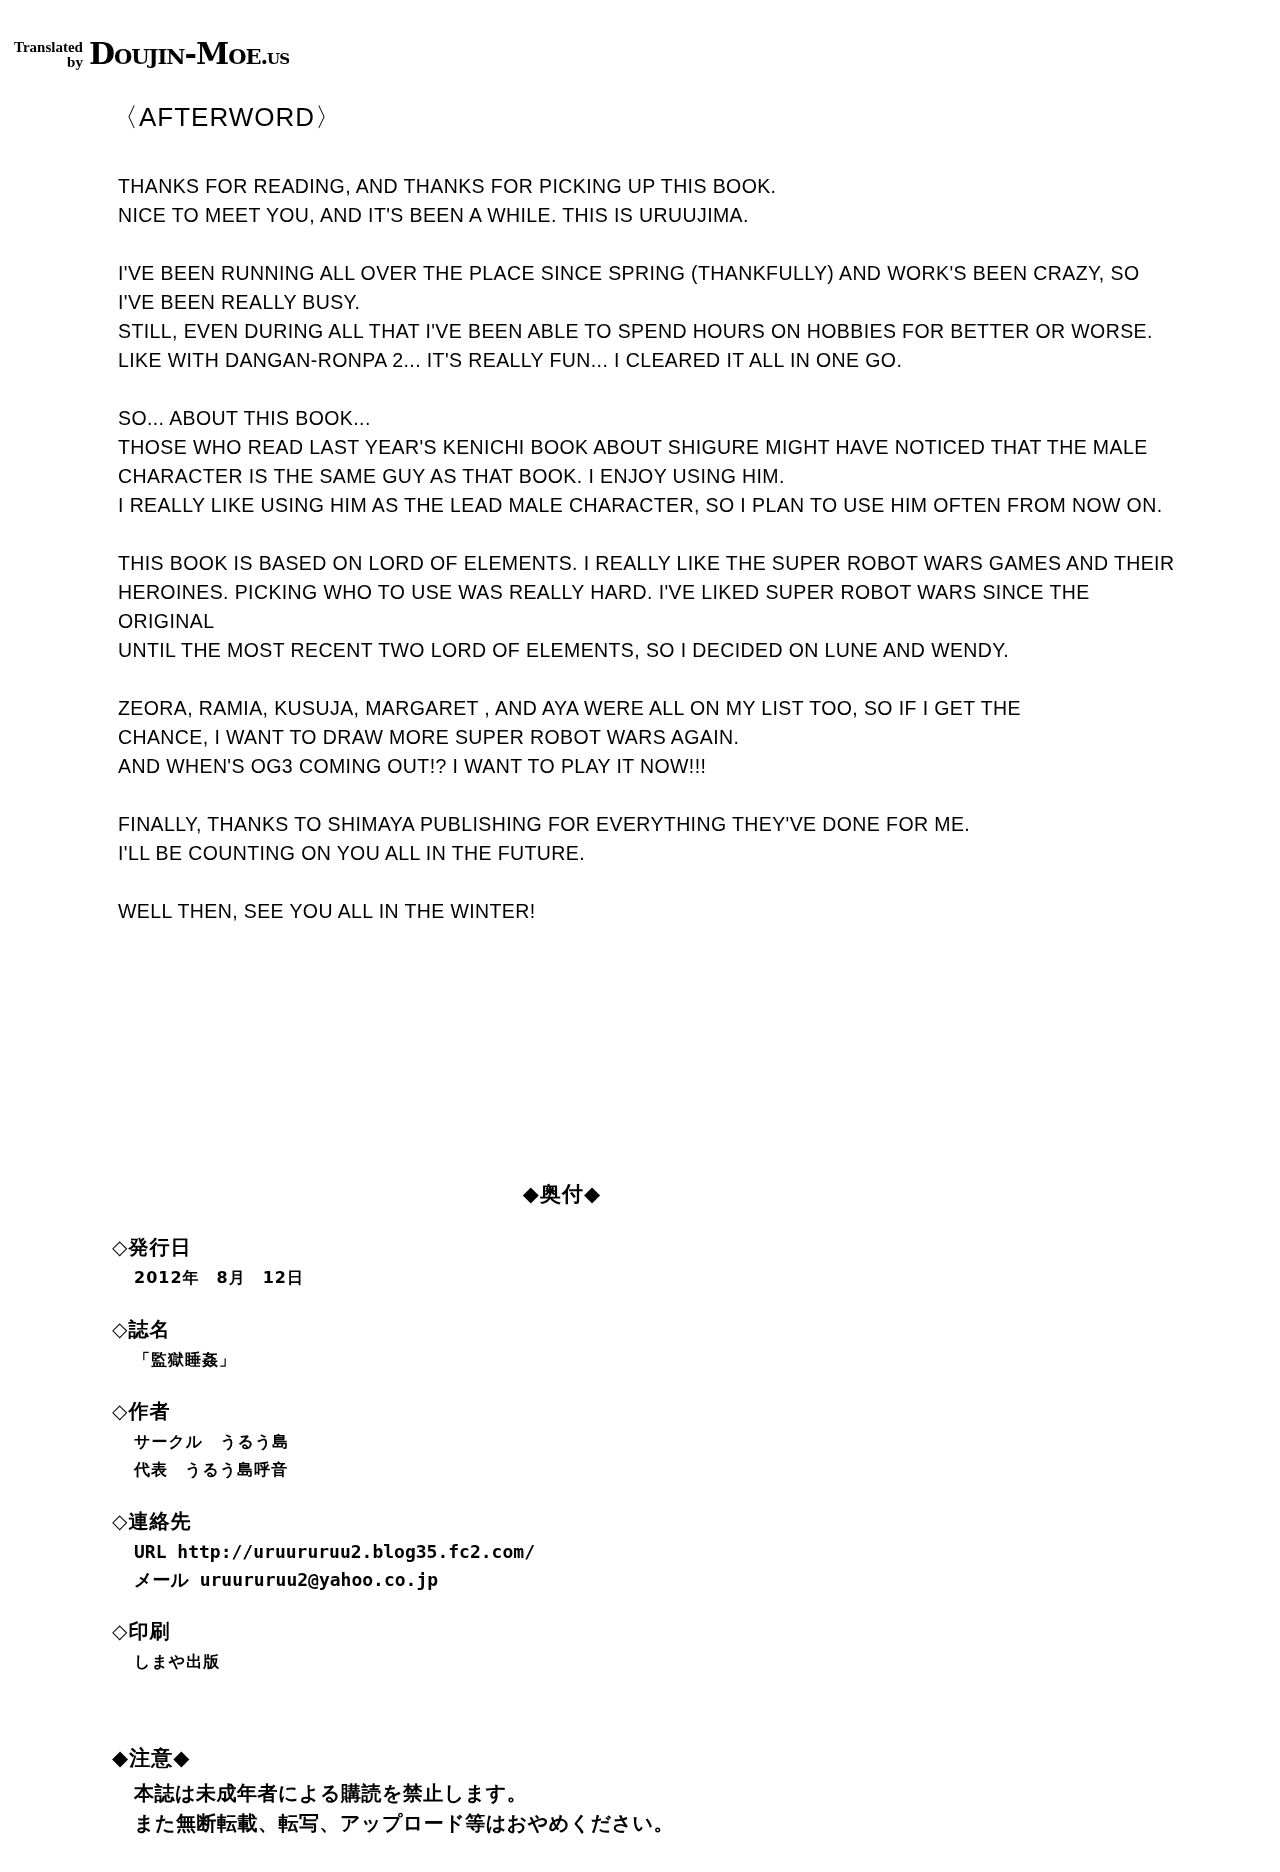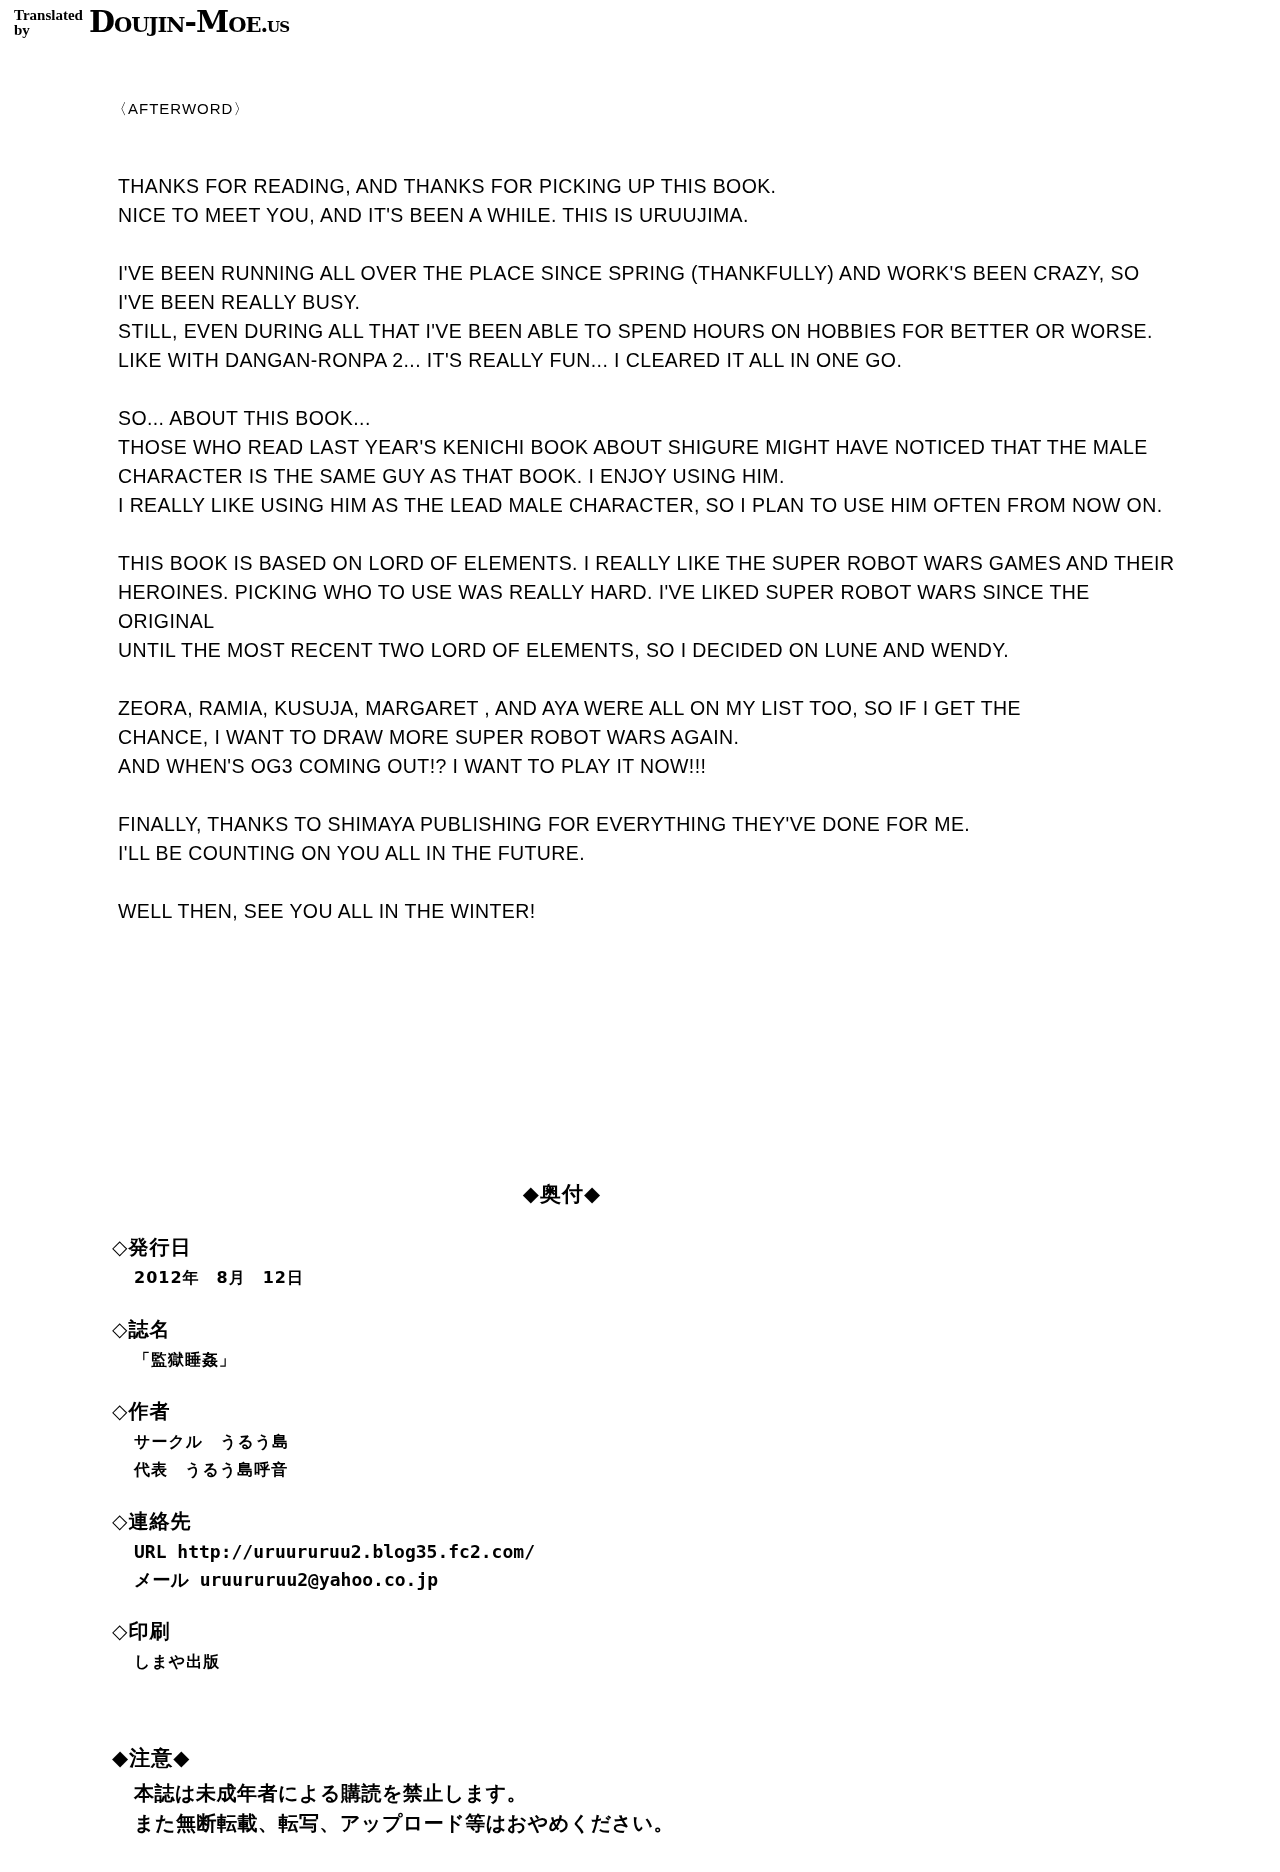--- a/index.html
+++ b/index.html
@@ -23,43 +23,45 @@
     left: 14px;
     display: flex;
     align-items: flex-end;
     user-select: none;
   }
   .wm-translated {
     font-family: "Liberation Serif", serif;
     font-weight: bold;
     font-size: 15px;
     line-height: 15px;
+    text-align: right;
     margin-right: 6px;
     margin-bottom: 2px;
   }
   .wm-translated .l1 { display: block; }
   .wm-translated .l2 { display: block; }
   .wm-logo {
     font-family: "DejaVu Serif", serif;
     font-weight: bold;
     font-size: 30px;
     letter-spacing: -1px;
     line-height: 32px;
     font-variant: small-caps;
+    margin-top: 32px;
   }
   .wm-logo .tld {
     font-size: 22px;
   }
 
   
   .afterword-title {
     position: absolute;
     left: 112px;
     top: 100px;
-    font-size: 15px;
+    font-size: 26px;
     letter-spacing: 1px;
     font-family: "Liberation Sans", sans-serif;
   }
 
   .afterword-body {
     position: absolute;
     left: 118px;
     top: 172px;
     width: 1070px;
     font-size: 19.5px;

